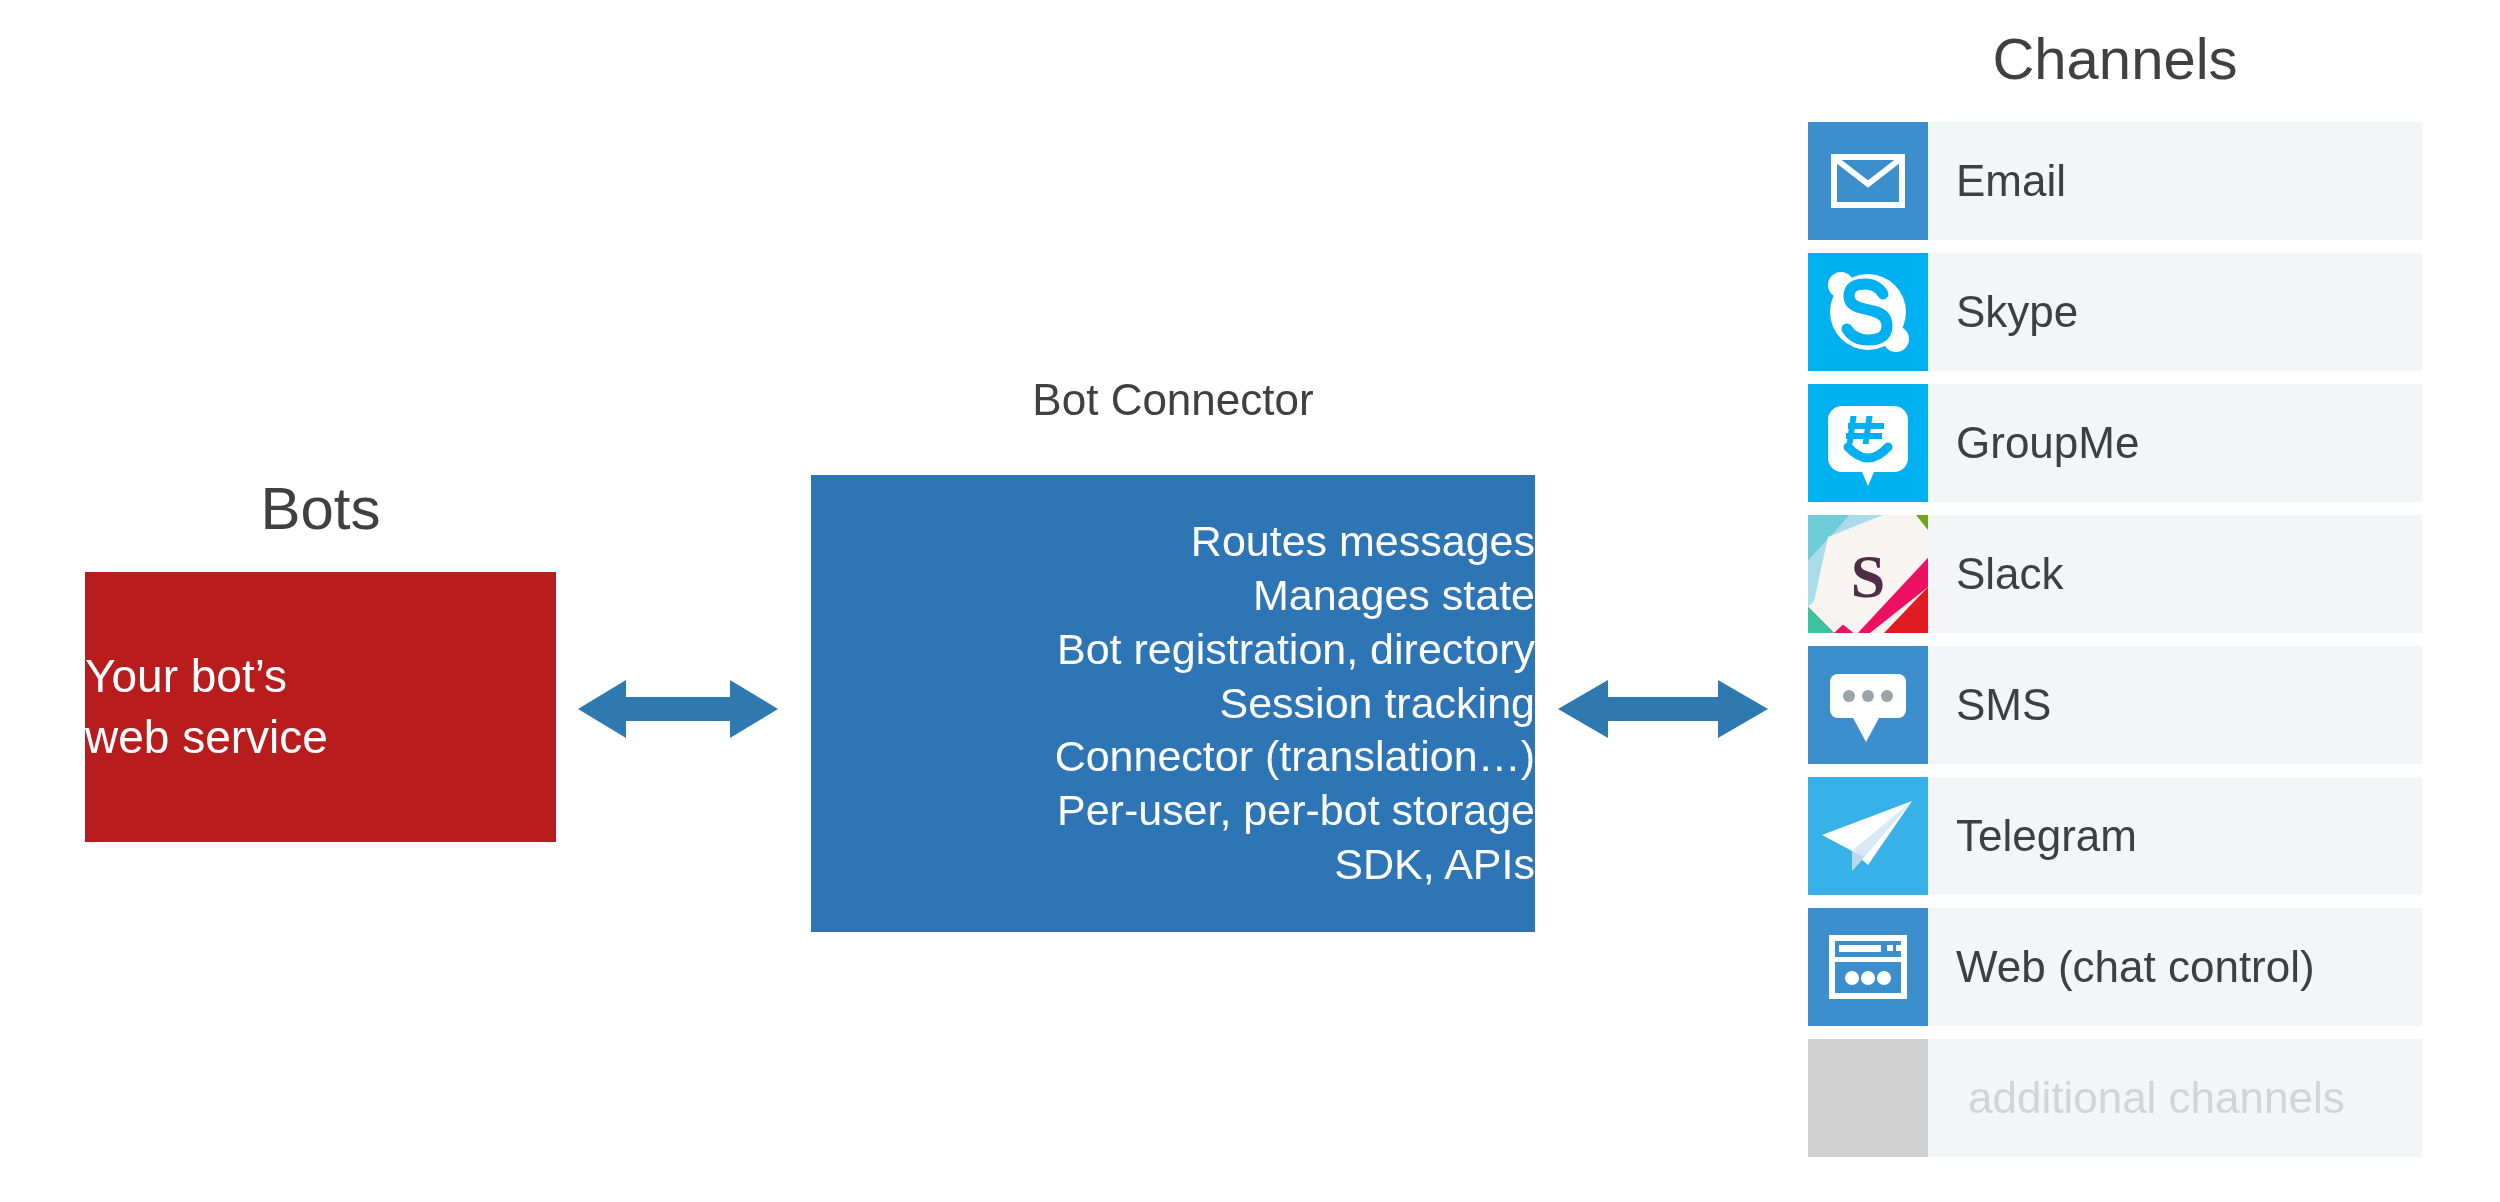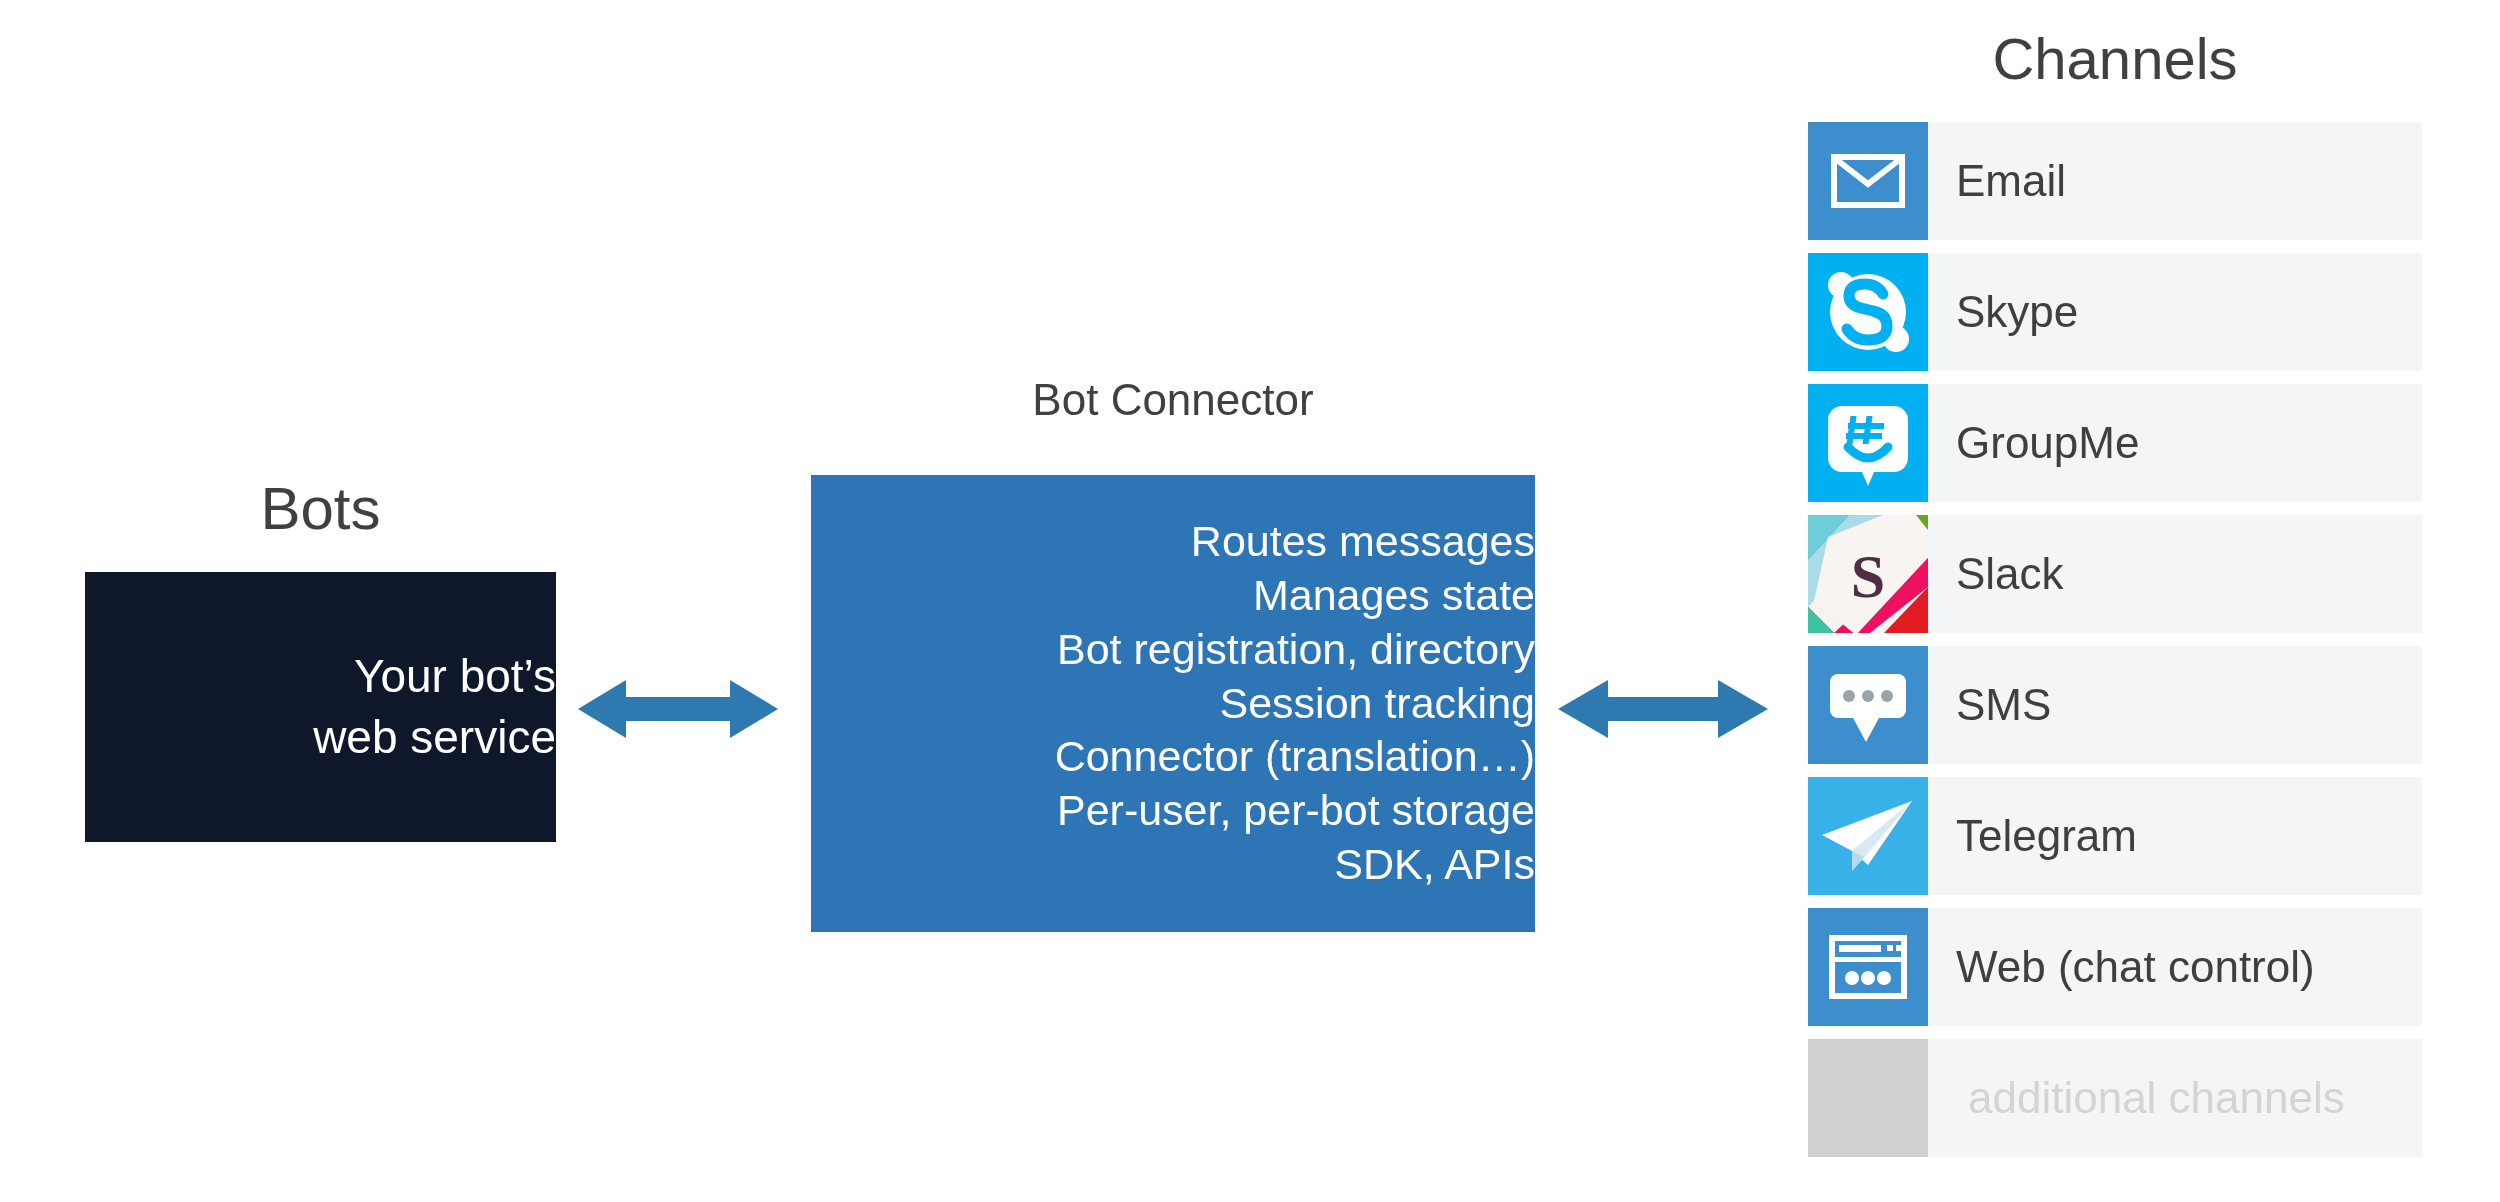--- a/index.html
+++ b/index.html
@@ -20,22 +20,22 @@
     text-align: center;
   }
   #bots-title   { left: 85px;  top: 474px; width: 471px; font-size: 60px; }
   #connector-title { left: 811px; top: 375px; width: 724px; font-size: 44px; }
   #channels-title  { left: 1808px; top: 25px; width: 614px; font-size: 58px; }
 
   
   #bots-box {
     position: absolute;
     left: 85px; top: 572px; width: 471px; height: 270px;
-    background: #0f172a;
-    display: flex; align-items: flex-end; justify-content: center;
+    background: #b91c1c;
+    display: flex; align-items: flex-start; justify-content: center;
     flex-direction: column;
   }
   #bots-box .line {
     color: #ffffff; font-size: 46px; line-height: 1.32; text-align: center;
     white-space: nowrap;
   }
 
   
   #connector-box {
     position: absolute;

